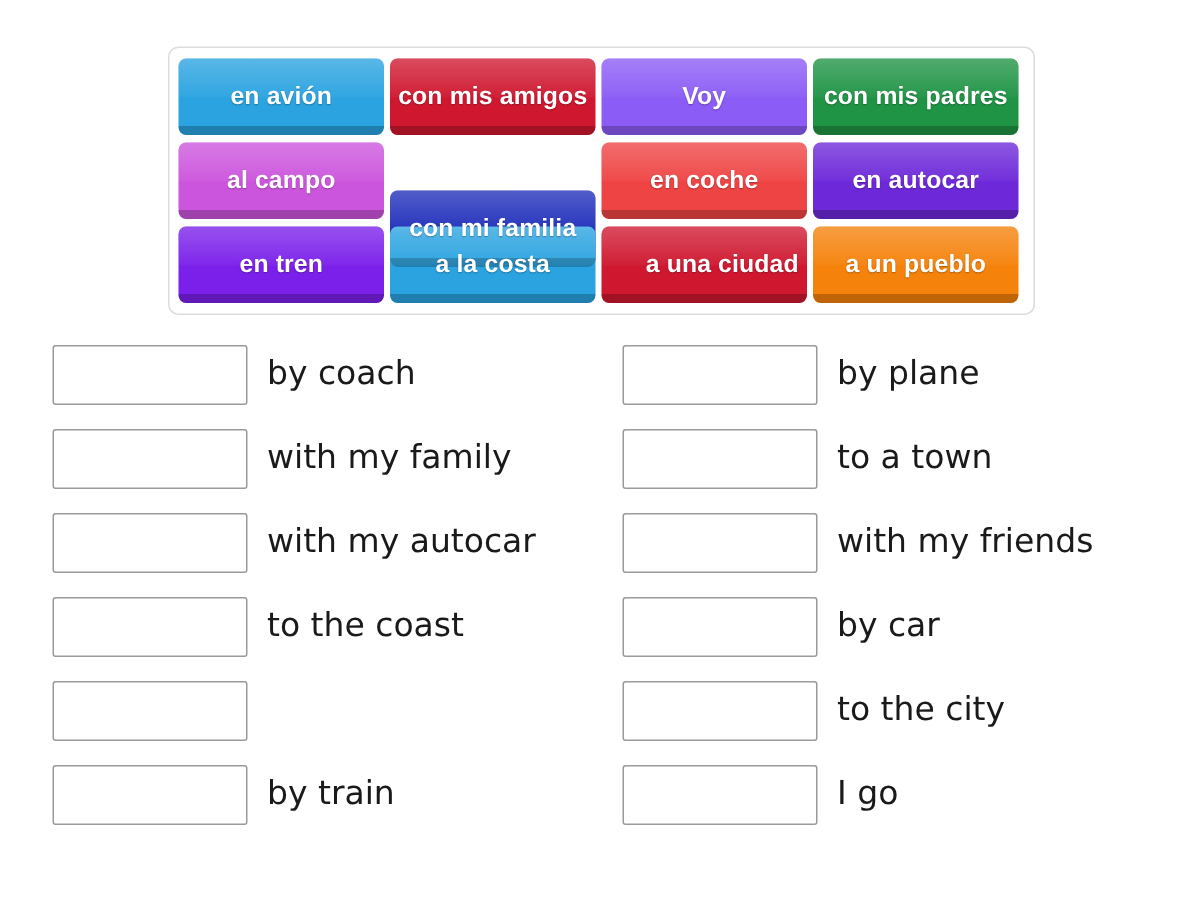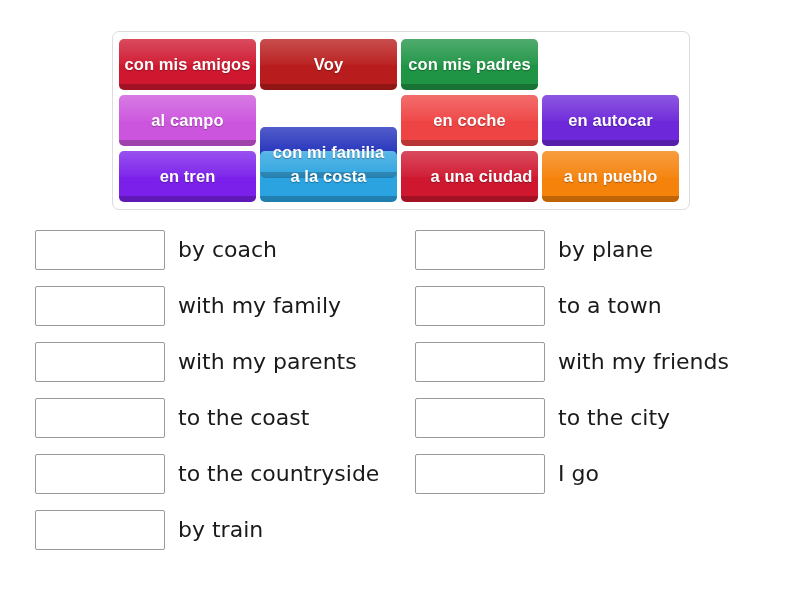--- a/index.html
+++ b/index.html
@@ -117,24 +117,27 @@
     line-height: 26px;
     white-space: nowrap;
   }
 </style>
 </head>
 <body>
 
 <div id="tile-bank">
 
   <div class="tile-row">
+    <div class="tile" style="background-color: rgb(42, 163, 224);">
+      <span class="tile-label">en avión</span>
+    </div>
     <div class="tile" style="background-color: rgb(207, 24, 48);">
       <span class="tile-label">con mis amigos</span>
     </div>
-    <div class="tile" style="background-color: #b91c1c;">
+    <div class="tile" style="background-color: #8b5cf6;">
       <span class="tile-label">Voy</span>
     </div>
     <div class="tile" style="background-color: rgb(31, 148, 69);">
       <span class="tile-label">con mis padres</span>
     </div>
   </div>
 
   <div class="tile-row">
     <div class="tile" style="background-color: rgb(204, 85, 221);">
       <span class="tile-label">al campo</span>
@@ -174,29 +177,28 @@
       <div class="answer-row">
         <div class="drop-box" title=""></div>
         <div class="answer-label">by coach</div>
       </div>
       <div class="answer-row">
         <div class="drop-box" title=""></div>
         <div class="answer-label">with my family</div>
       </div>
       <div class="answer-row">
         <div class="drop-box" title=""></div>
-        <div class="answer-label">with my parents</div>
+        <div class="answer-label">with my autocar</div>
       </div>
       <div class="answer-row">
         <div class="drop-box" title=""></div>
         <div class="answer-label">to the coast</div>
       </div>
       <div class="answer-row">
         <div class="drop-box" title=""></div>
-        <div class="answer-label">to the countryside</div>
       </div>
       <div class="answer-row">
         <div class="drop-box" title=""></div>
         <div class="answer-label">by train</div>
       </div>
     </div>
 
     <div class="answer-column right">
       <div class="answer-row">
         <div class="drop-box" title=""></div>
@@ -205,20 +207,24 @@
       <div class="answer-row">
         <div class="drop-box" title=""></div>
         <div class="answer-label">to a town</div>
       </div>
       <div class="answer-row">
         <div class="drop-box" title=""></div>
         <div class="answer-label">with my friends</div>
       </div>
       <div class="answer-row">
         <div class="drop-box" title=""></div>
+        <div class="answer-label">by car</div>
+      </div>
+      <div class="answer-row">
+        <div class="drop-box" title=""></div>
         <div class="answer-label">to the city</div>
       </div>
       <div class="answer-row">
         <div class="drop-box" title=""></div>
         <div class="answer-label">I go</div>
       </div>
     </div>
 
   </div>
 </div>

